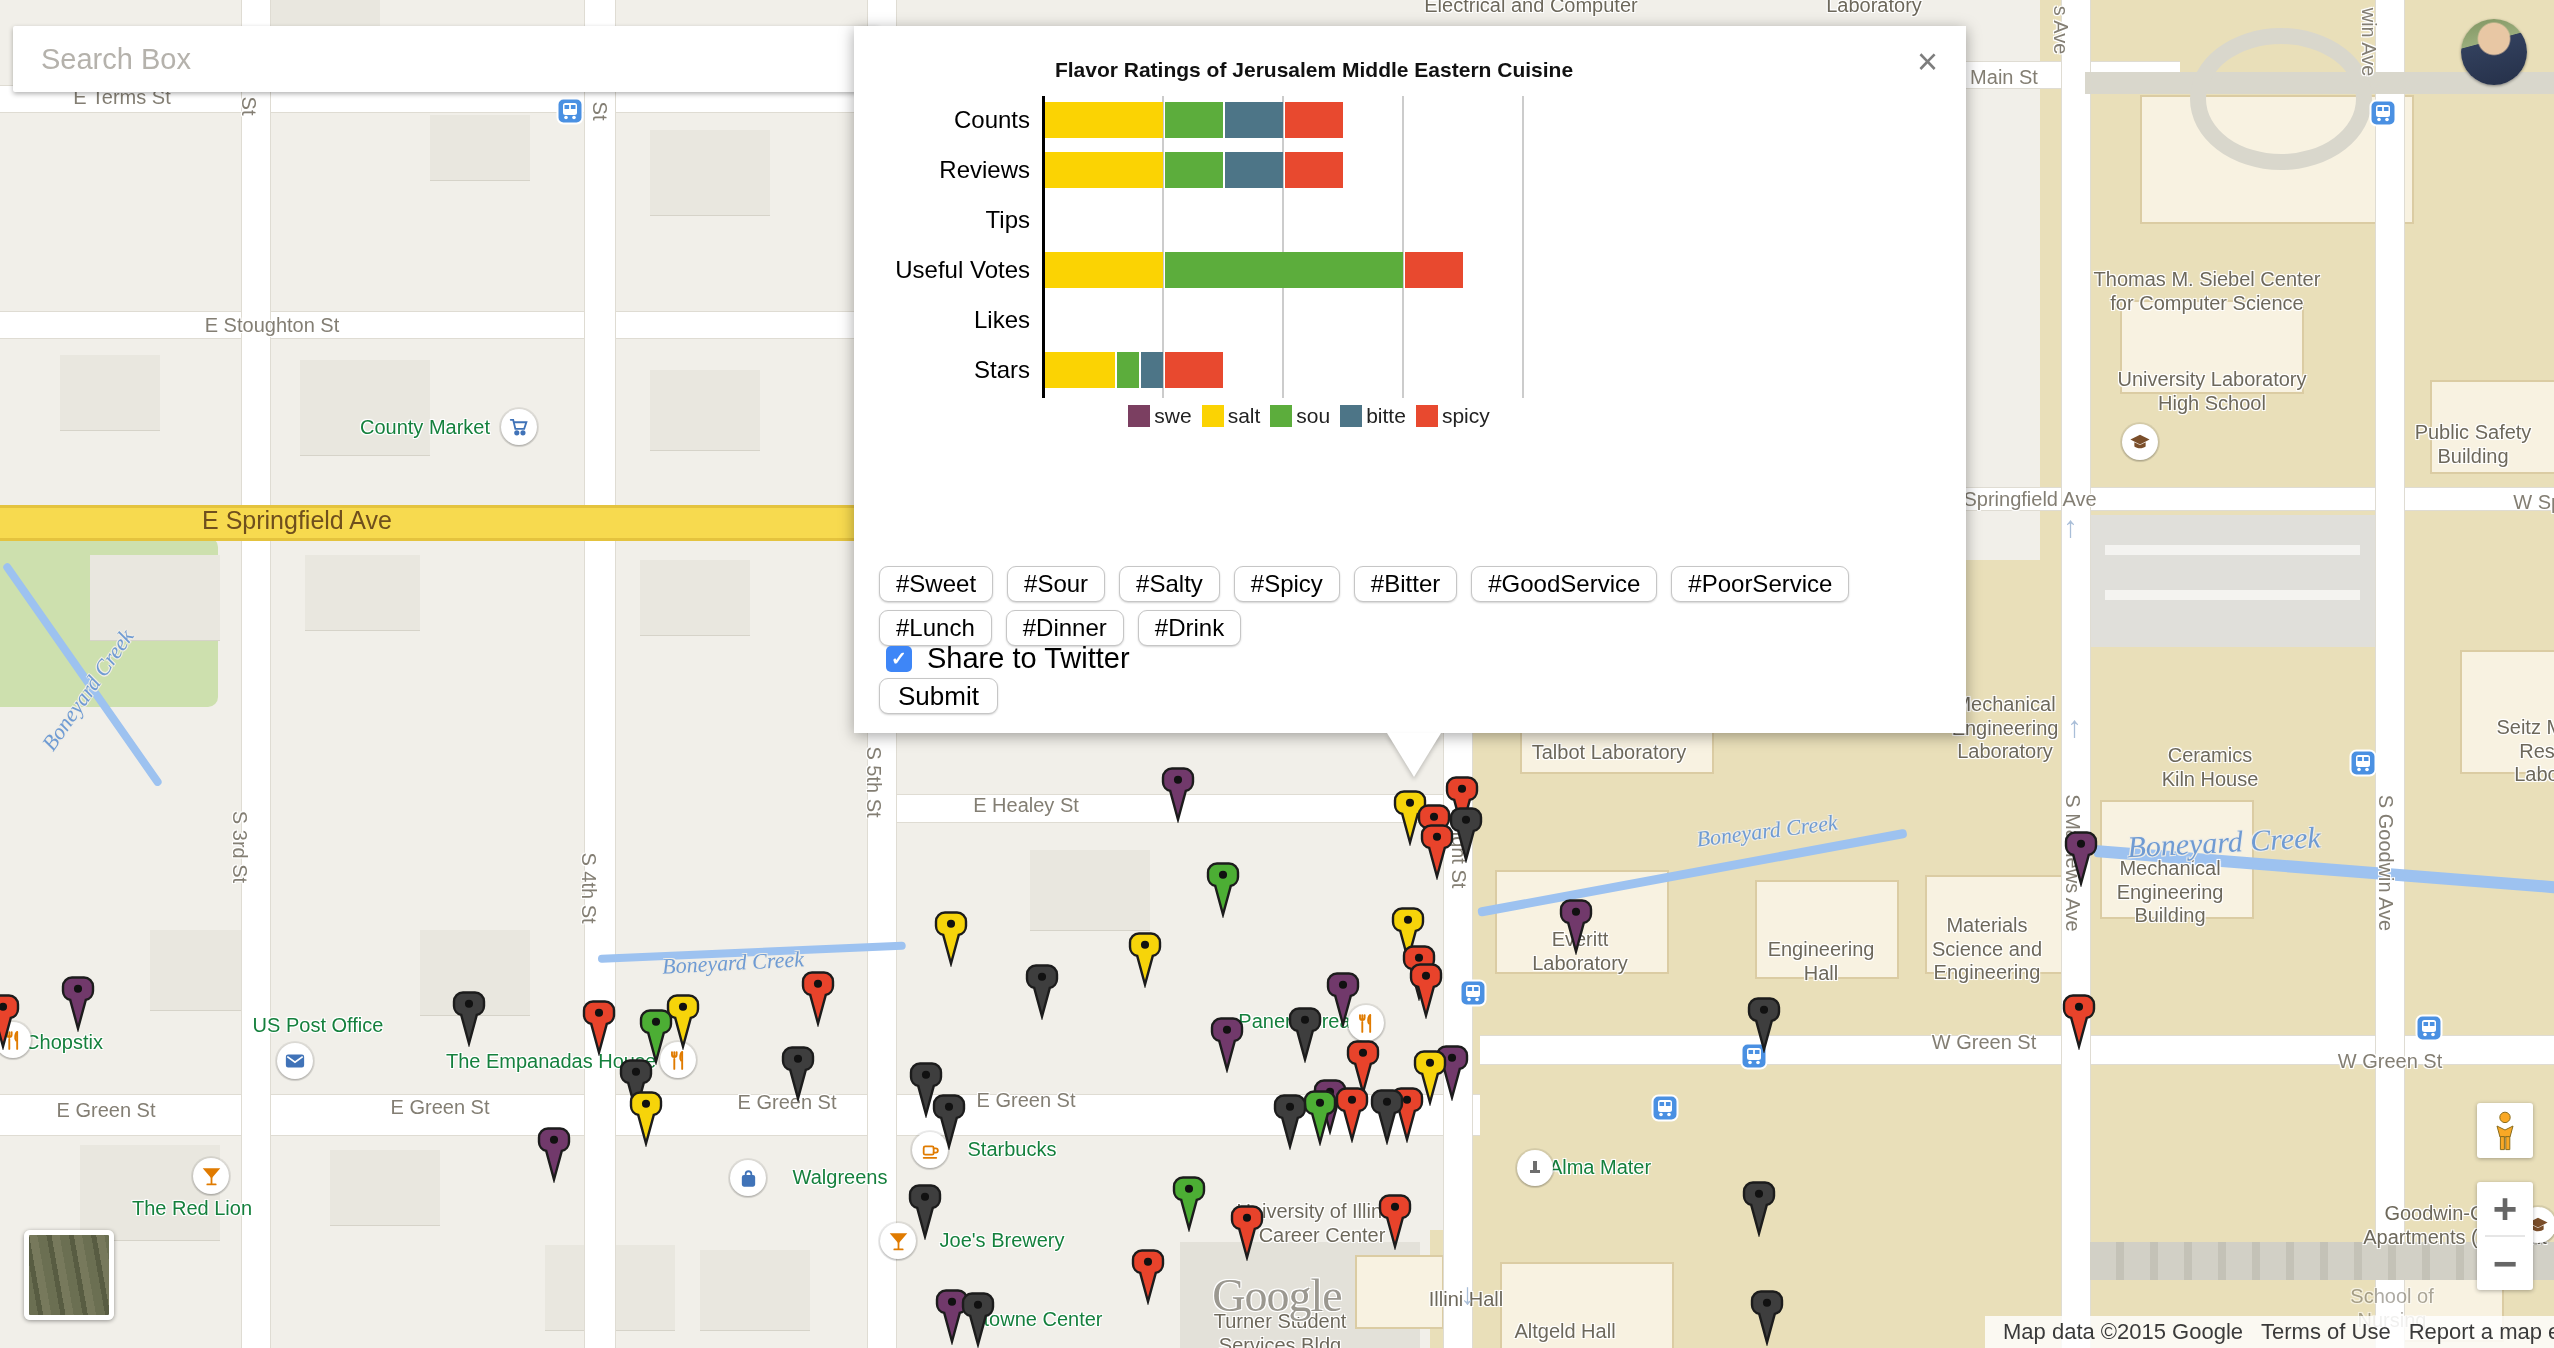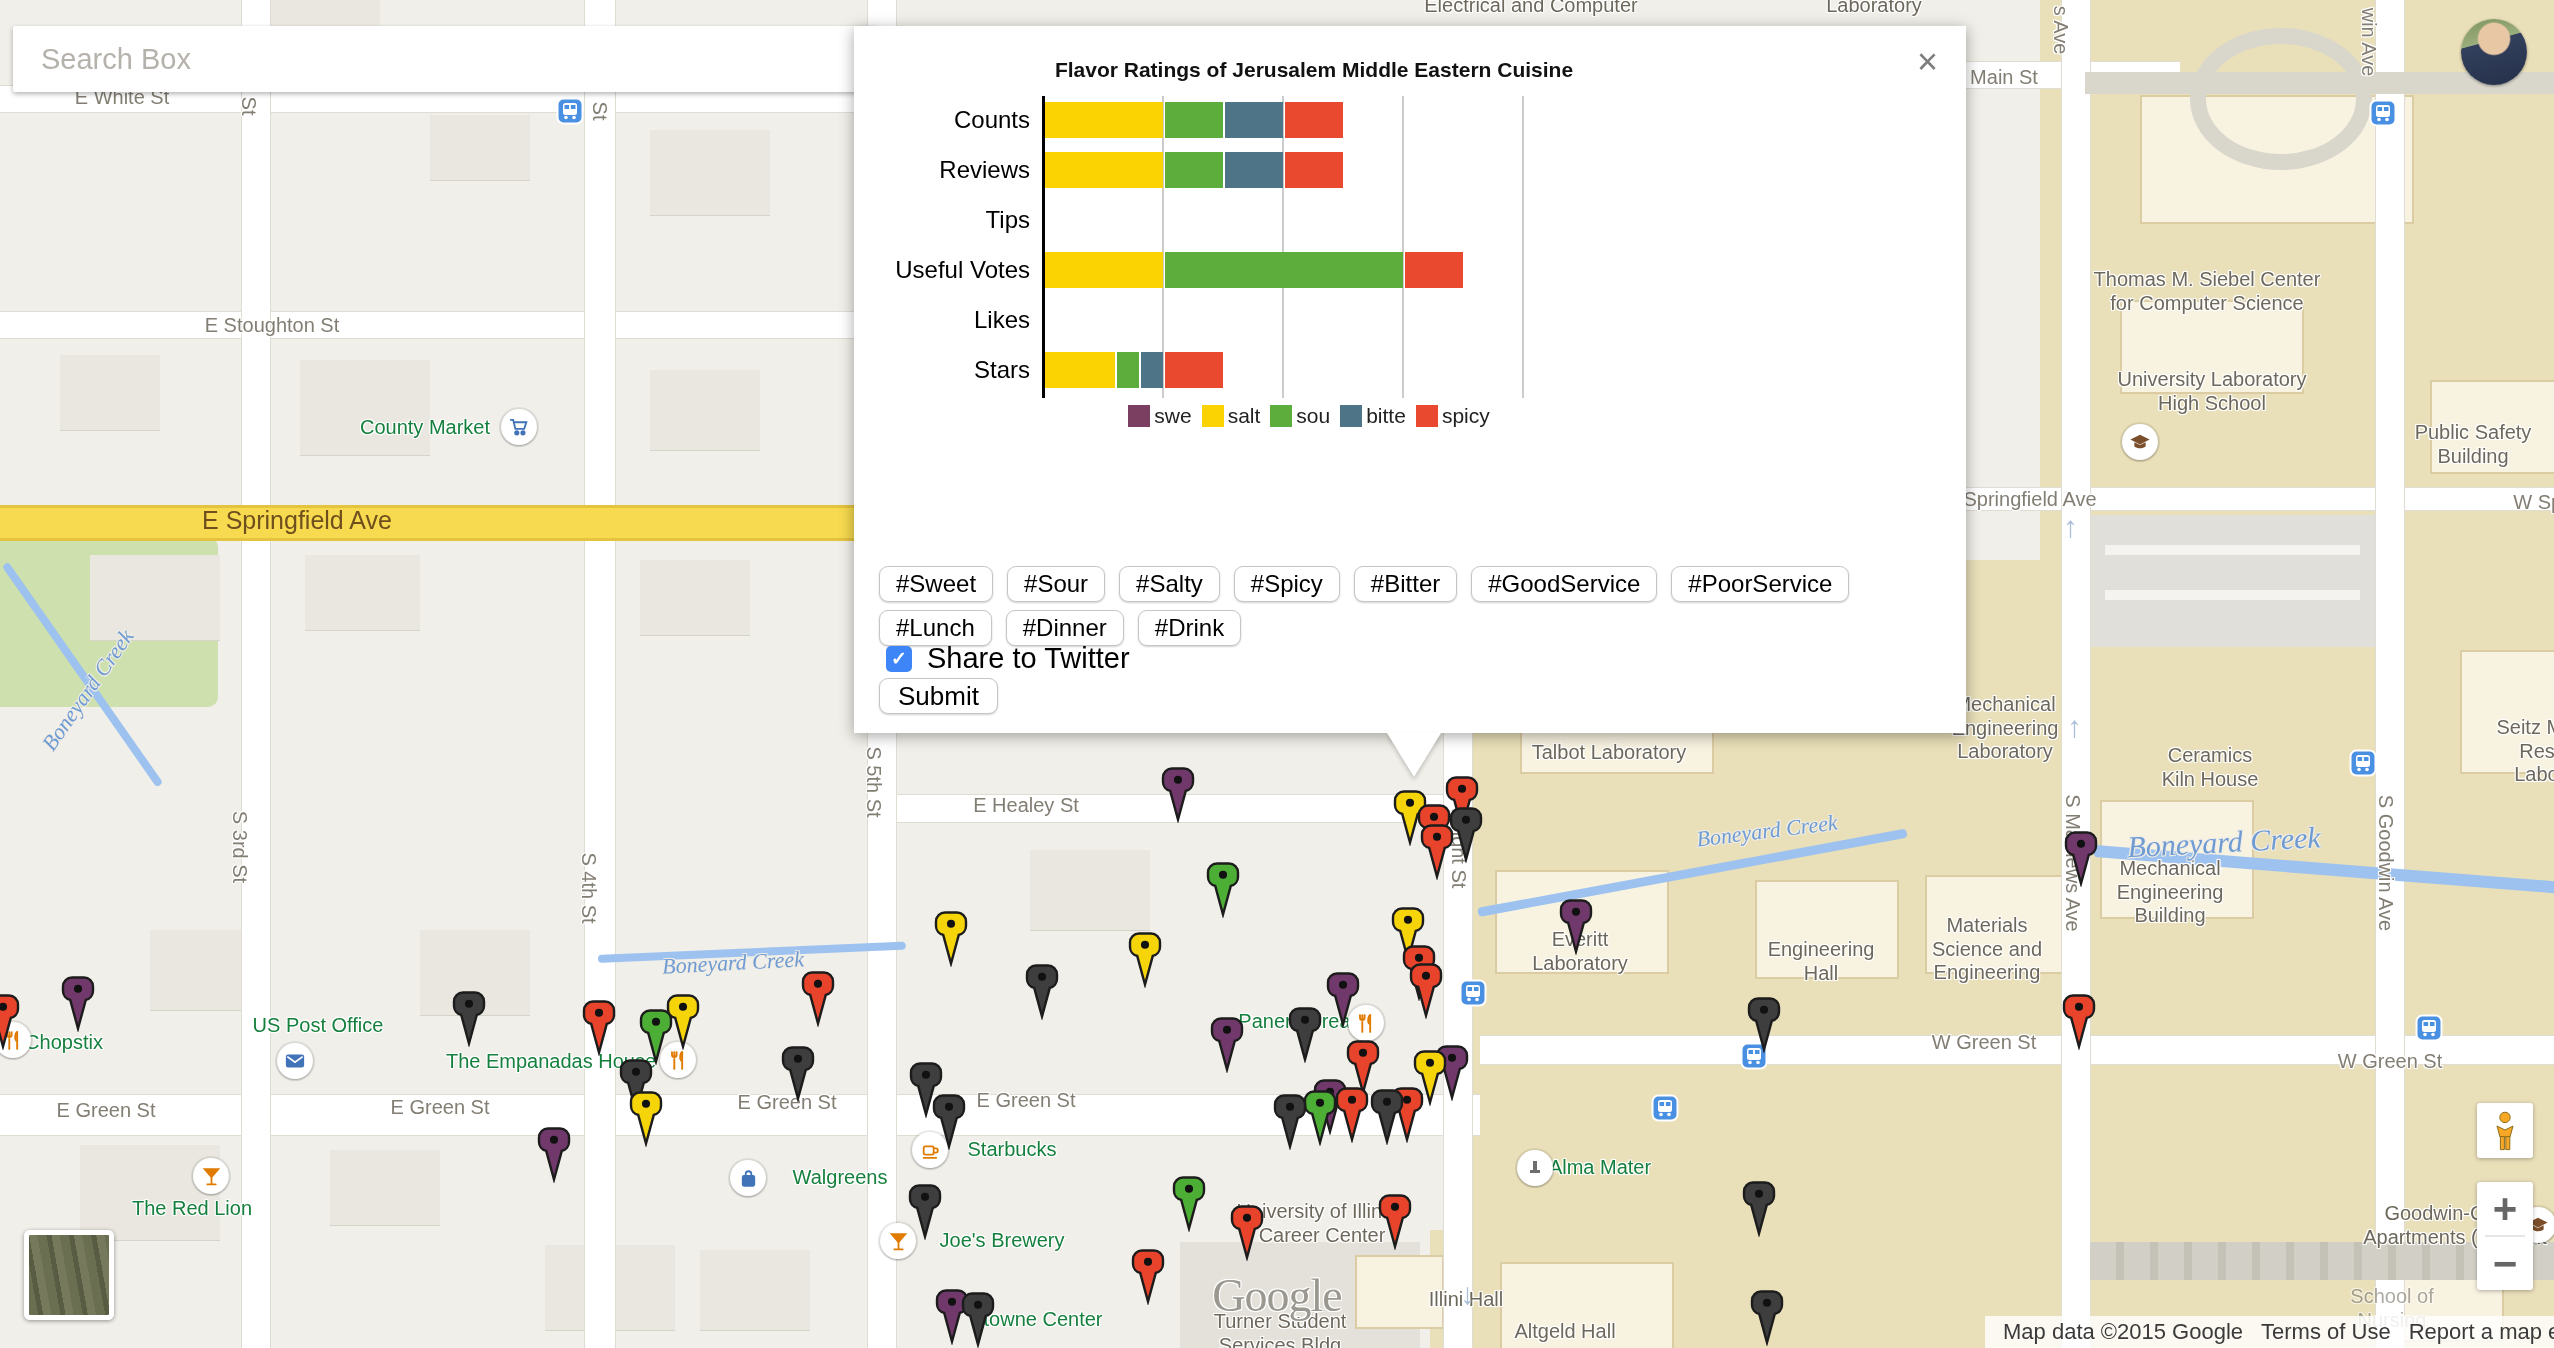--- a/index.html
+++ b/index.html
@@ -156,21 +156,21 @@
     <div class="loop" style="left:2190px;top:28px;width:150px;height:110px;"></div>
     <div class="rail" style="left:2090px;top:1242px;width:464px;height:38px;"></div>
     <div class="yellow-road" style="left:0;top:505px;width:1470px;height:30px;"></div>
 
     <div class="creek" style="left:5px;top:560px;width:270px;transform:rotate(55deg);"></div>
     <div class="creek" style="left:598px;top:955px;width:308px;transform:rotate(-2.5deg);"></div>
     <div class="creek" style="left:1478px;top:908px;width:436px;height:9px;transform:rotate(-10.5deg);"></div>
     <div class="creek" style="left:2094px;top:845px;width:465px;height:12px;transform:rotate(4.5deg);"></div>
 
     <div id="layer-labels">
-        <div class="lbl st" style="left: 122px; top: 98px; transform: translate(-50%, -50%);">E White St</div>
+        <div class="lbl st" style="left: 122px; top: 98px; transform: translate(-50%, -50%);">E Terms St</div>
         <div class="lbl st" style="left: 248px; top: 106px; transform: translate(-50%, -50%) rotate(90deg);">St</div>
         <div class="lbl st" style="left: 599px; top: 111px; transform: translate(-50%, -50%) rotate(90deg);">St</div>
         <div class="lbl st" style="left: 272px; top: 326px; transform: translate(-50%, -50%);">E Stoughton St</div>
         <div class="lbl ave" style="left: 297px; top: 521px; transform: translate(-50%, -50%);">E Springfield Ave</div>
         <div class="lbl st" style="left: 2030px; top: 500px; transform: translate(-50%, -50%);">Springfield Ave</div>
         <div class="lbl st" style="left: 2592px; top: 503px; transform: translate(-50%, -50%);">W Springfield Ave</div>
         <div class="lbl st" style="left: 1026px; top: 806px; transform: translate(-50%, -50%);">E Healey St</div>
         <div class="lbl st" style="left: 106px; top: 1111px; transform: translate(-50%, -50%);">E Green St</div>
         <div class="lbl st" style="left: 440px; top: 1108px; transform: translate(-50%, -50%);">E Green St</div>
         <div class="lbl st" style="left: 787px; top: 1103px; transform: translate(-50%, -50%);">E Green St</div>

